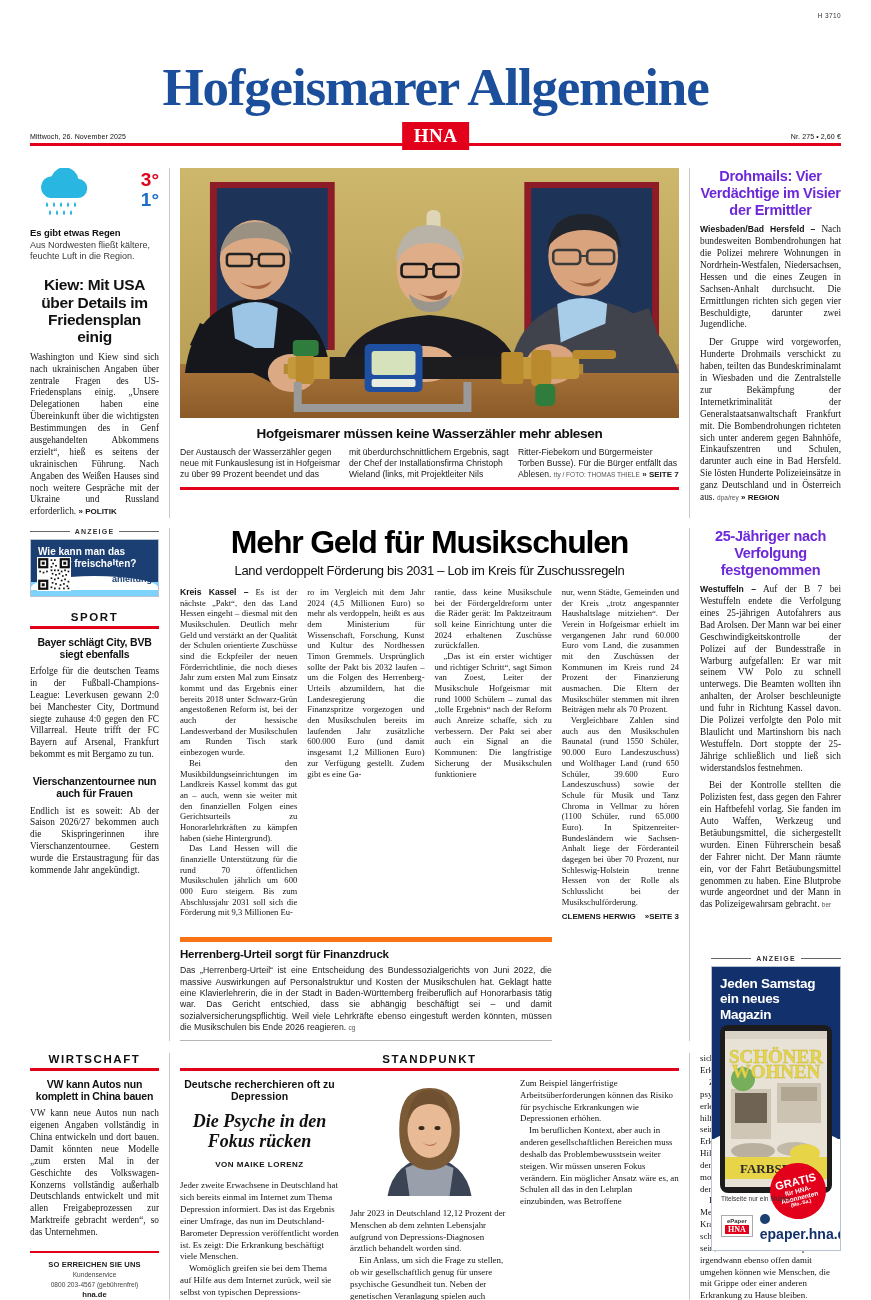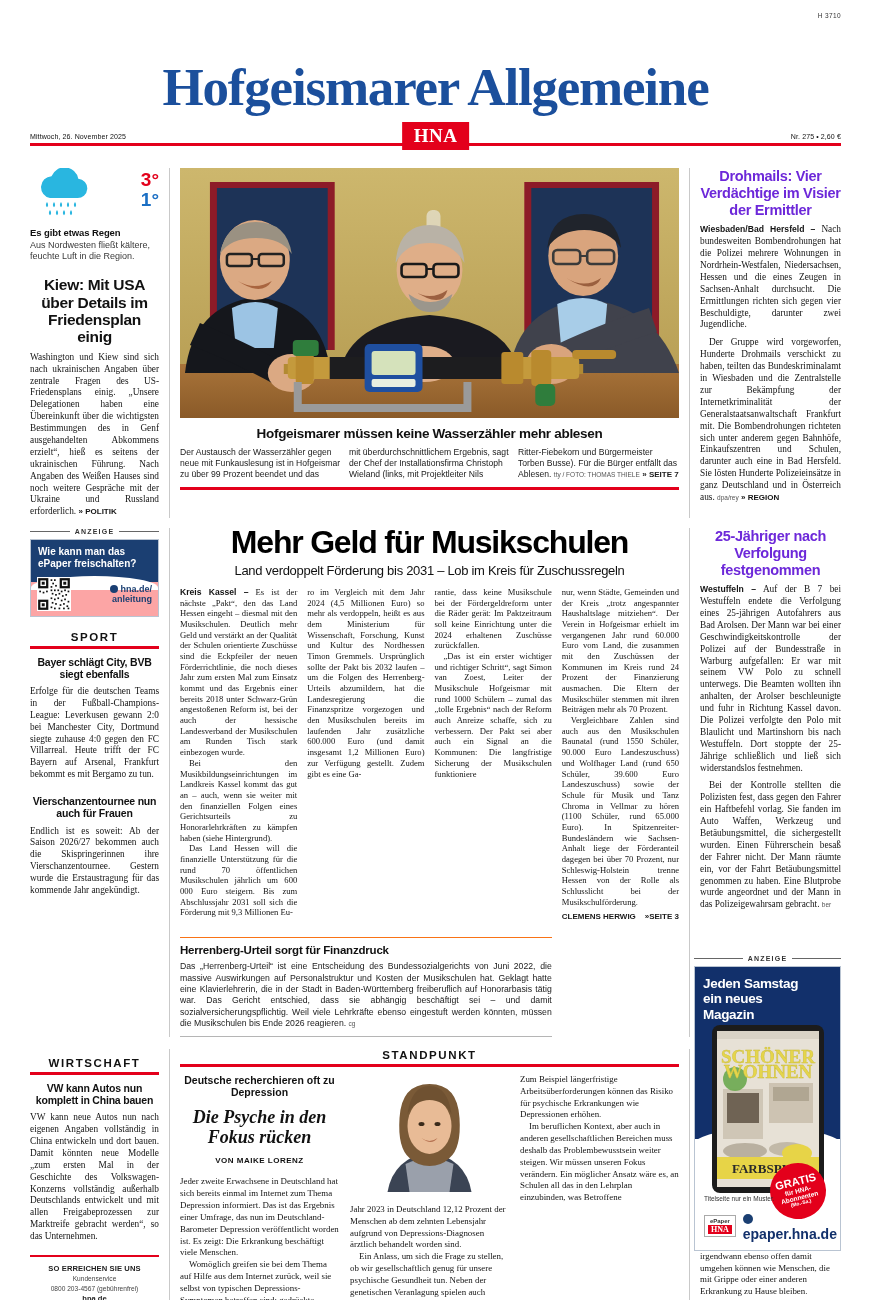--- a/index.html
+++ b/index.html
@@ -114,22 +114,22 @@
   }
   .anzeige-label {
     display: flex; align-items: center; gap: 5px;
     font-size: 7px; font-weight: 700; letter-spacing: 1.2px;
     color: #333; margin-bottom: 4px; justify-content: center;
   }
   .anzeige-label::before, .anzeige-label::after {
     content: ""; height: 1px; background: #666; flex: 1;
   }
   .ad-epaper {
-    border: 1px solid #b9c4d2; position: relative; height: 78px; overflow: hidden;
-    background: #fca5a5;
+    border: 1px solid #b9c4d2; position: relative; height: 58px; overflow: hidden;
+    background: #7dd3fc;
   }
   .ad-epaper .topband {
     background: #1b3f72; color: #fff; padding: 6px 7px 12px;
     font-size: 10px; font-weight: 700; line-height: 1.2;
   }
   .ad-epaper .wave {
     position: absolute; left: 0; right: 0; top: 36px; height: 14px;
     background: #fff; border-radius: 60% 60% 0 0 / 100% 100% 0 0;
   }
   .ad-epaper .bottomrow {
@@ -162,21 +162,21 @@
   .main-sub {
     text-align: center; font-size: 13px; font-weight: 400;
     margin-top: 4px; color: #111; letter-spacing: -.3px;
   }
   .main-cols {
     display: grid; grid-template-columns: repeat(4, 1fr); gap: 10px;
     margin-top: 9px;
   }
   .main-cols .body-serif { margin-top: 0; font-size: 8.6px; line-height: 1.245; }
   .hintergrund {
-    grid-column: 1 / 4; margin-top: 6px; border-top: 1px solid #f97316; padding-top: 6px;
+    grid-column: 1 / 4; margin-top: 6px; border-top: 5px solid #f97316; padding-top: 6px;
   }
   .hg-title { font-size: 11.5px; font-weight: 700; color: #111; letter-spacing: -.2px; }
   .hg-body {
     font-size: 8.7px; line-height: 1.3; text-align: justify; margin-top: 5px; color: #1a1a1a;
   }
   .byline-row {
     display: flex; justify-content: space-between; align-items: baseline;
     font-size: 8px; font-weight: 700; margin-top: 5px;
   }
 
@@ -491,21 +491,21 @@
     <div class="col-right">
       <div class="hl-right">25-Jähriger nach Verfolgung festgenommen</div>
       <div class="body-serif"><b>Westuffeln –</b> <span>Auf der B 7 bei Westuffeln endete die Verfolgung eines 25-jährigen Autofahrers aus Bad Arolsen. Der Mann war bei einer Geschwindigkeitskontrolle der Polizei auf der Bundesstraße in Warburg aufgefallen: Er war mit seinem VW Polo zu schnell unterwegs. Die Beamten wollten ihn anhalten, der Arolser beschleunigte und fuhr in Richtung Kassel davon. Die Polizei verfolgte den Polo mit Blaulicht und Martinshorn bis nach Westuffeln. Dort stoppte der 25-Jährige schließlich und ließ sich widerstandslos festnehmen.</span></div>
       <div class="body-serif" style="text-indent:9px;"><span>Bei der Kontrolle stellten die Polizisten fest, dass gegen den Fahrer ein Haftbefehl vorlag. Sie fanden im Auto Waffen, Werkzeug und Betäubungsmittel, die sichergestellt wurden. Einen Führerschein besaß der Fahrer nicht. Der Mann räumte ein, vor der Fahrt Betäubungsmittel genommen zu haben. Eine Blutprobe wurde angeordnet und der Mann in das Polizeigewahrsam gebracht.</span> <span class="credit">ber</span></div>
     </div>
   </div>
 
   <div class="grid-bot">
 
     <div class="col-left">
-      <div class="sect-head" style="margin-top:8px;">WIRTSCHAFT</div>
+      <div class="sect-head" style="margin-top:0;">WIRTSCHAFT</div>
       <div class="sect-rule"></div>
       <div class="sub-hl">VW kann Autos nun komplett in China bauen</div>
       <div class="body-serif">VW kann neue Autos nun nach eigenen Angaben vollständig in China entwickeln und dort bauen. Damit könnten neue Modelle „zum ersten Mal in der Geschichte des Volkswagen-Konzerns vollständig außerhalb Deutschlands entwickelt und mit allen Freigabeprozessen zur Marktreife gebracht werden“, so das Unternehmen.</div>
 
       <div class="contact">
         <div class="ct-h">SO ERREICHEN SIE UNS</div>
         <div class="ct-small">Kundenservice</div>
         <div class="ct-small">0800 203-4567 (gebührenfrei)</div>
         <div class="ct-web">hna.de</div>
       </div>
@@ -554,21 +554,21 @@
 
     <div class="col-right">
       <div class="sp-body">
         <p>sich derzeit über psychische Erkrankungen ergoogeln.</p>
         <p>Zentral ist außerdem, den Zugang zu psychiatrischer Versorgung zu erleichtern. Das Internet kann eine hilfreiche erste Informationsquelle sein, doch für ernsthafte psychische Erkrankungen benötigen Betroffene die Hilfe von einem Facharzt. Es liegt auf der Hand, dass sie darauf nicht monatelang warten können, wie es derzeit häufig der Fall ist.</p>
         <p>Darüber hinaus gilt: Je mehr Menschen öffentlich über ihre Krankheit sprechen, desto weniger schambehaftet ist sie auch. Ziel muss sein, dass Betroffene von Depression irgendwann ebenso offen damit umgehen können wie Menschen, die mit Grippe oder einer anderen Erkrankung zu Hause bleiben.</p>
       </div>
     </div>
   </div>
 
-  <div style="position:absolute; right:30px; top:955px; width:147px;">
+  <div style="position:absolute; right:30px; top:955px; width:130px;">
     <div class="anzeige-label">ANZEIGE</div>
     <div class="ad-mag">
       <div class="blueblock"></div>
       <div class="hdr inner">
         <div>Jeden Samstag</div>
         <div>ein neues</div>
         <div>Magazin</div>
       </div>
       <div class="wave2"></div>
       <div class="tablet">

